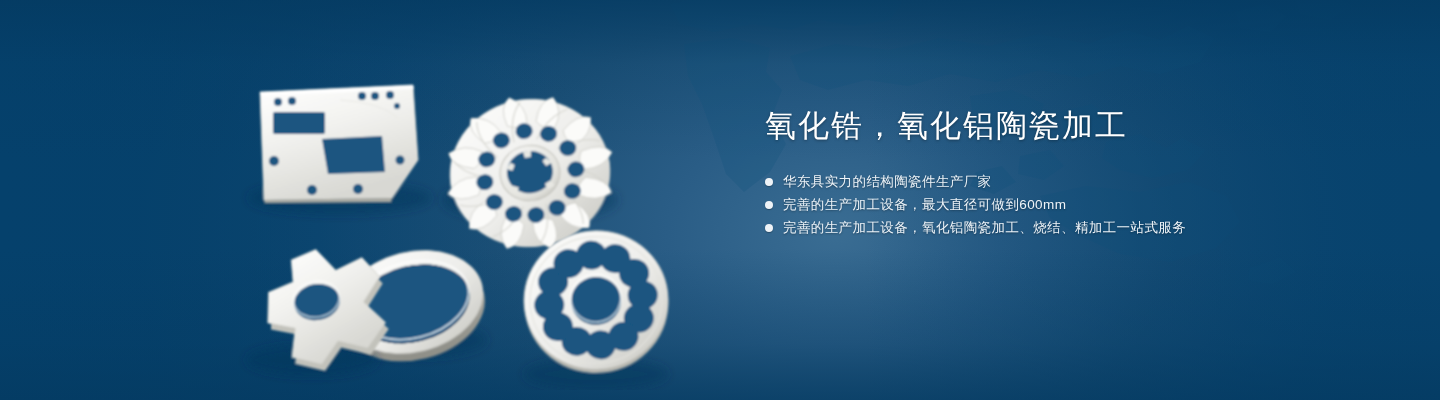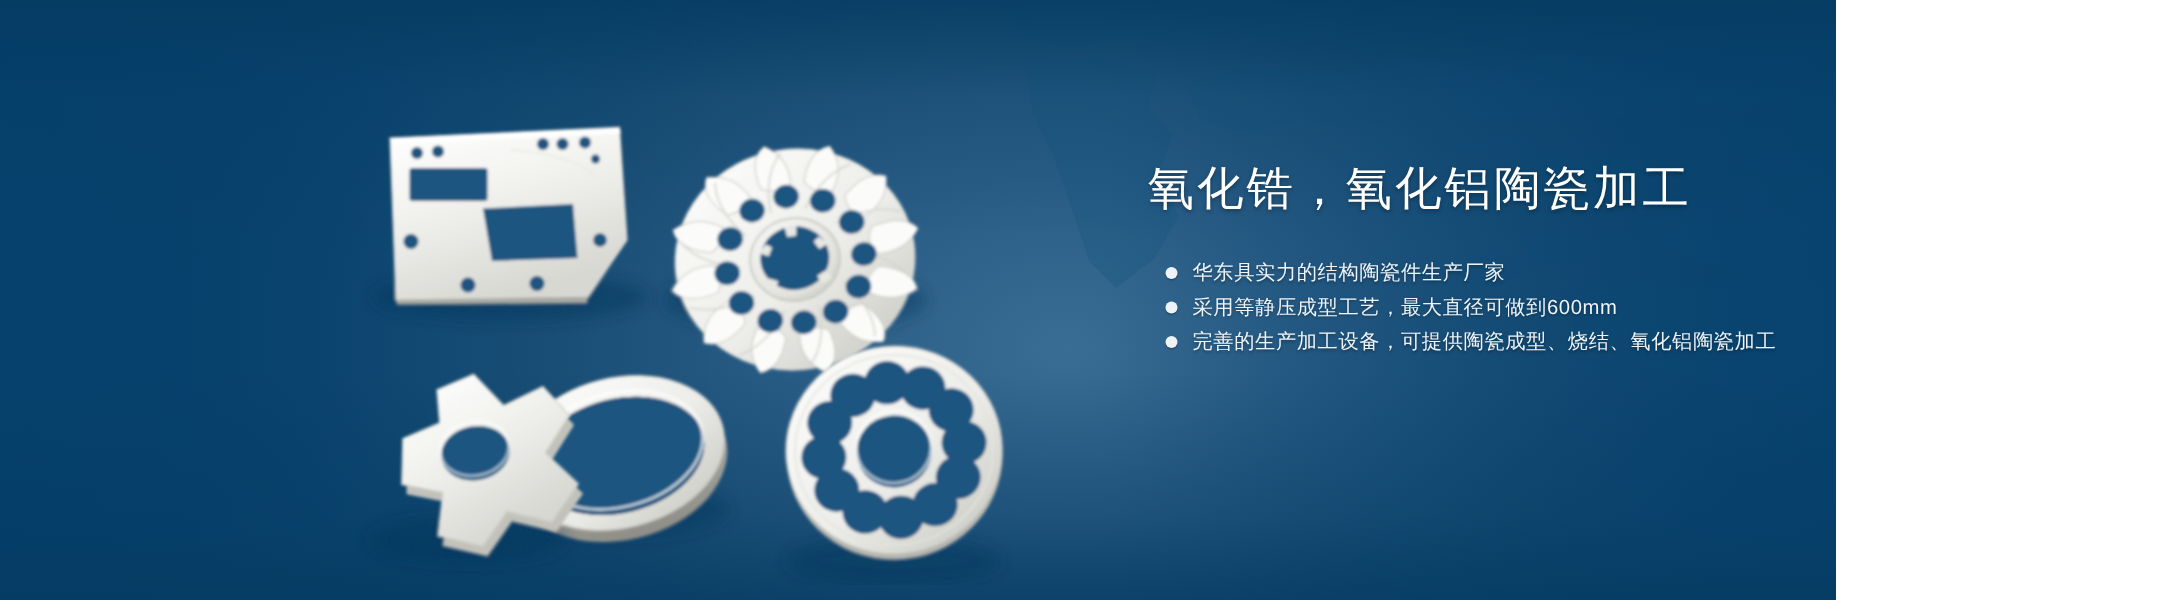--- a/index.html
+++ b/index.html
@@ -1,20 +1,20 @@
 <!DOCTYPE html>
 <html><head>
 <meta charset="utf-8">
 <style>
   html,body{margin:0;padding:0;background:#fff;}
   body{font-family:"Liberation Sans","DejaVu Sans",sans-serif;}
 
   .banner{
     position:relative;
-    width:1224px;height:400px;
+    width:1440px;height:400px;
     overflow:hidden;
     background:#064470;
   }
 
   
   .bg-base{
     position:absolute;inset:0;
     background:
       radial-gradient(ellipse 760px 520px at 58% 58%, #3a6d93 0%, #2a5d86 22%, #1b4f76 45%, #0d4670 68%, #073f67 100%);
   }
@@ -45,21 +45,21 @@
   .headline{
     color:#ffffff;
     font-size:31px;
     letter-spacing:2px;
     line-height:1;
     font-weight:400;
     white-space:nowrap;
     text-shadow:0 1px 3px rgba(0,0,0,0.35);
   }
   .bullets{
-    margin:12px;padding:0;list-style:none;
+    margin:0;padding:0;list-style:none;
     margin-top:29px;
   }
   .bullet-row{
     display:flex;align-items:center;
     height:23px;
   }
   .bullet-dot{
     width:8px;height:8px;border-radius:50%;
     background:#eef3f7;
     flex:0 0 8px;
@@ -298,22 +298,22 @@
   <div class="content">
     <div class="headline">氧化锆，氧化铝陶瓷加工</div>
 
     <ul class="bullets">
       <li class="bullet-row">
         <span class="bullet-dot"></span>
         <span class="bullet-text">华东具实力的结构陶瓷件生产厂家</span>
       </li>
       <li class="bullet-row">
         <span class="bullet-dot"></span>
-        <span class="bullet-text">采用等静压成型工艺，最大直径可做到600mm</span>
+        <span class="bullet-text">完善的生产加工设备，最大直径可做到600mm</span>
       </li>
       <li class="bullet-row">
         <span class="bullet-dot"></span>
-        <span class="bullet-text">完善的生产加工设备，可提供陶瓷成型、烧结、氧化铝陶瓷加工</span>
+        <span class="bullet-text">完善的生产加工设备，氧化铝陶瓷加工、烧结、精加工一站式服务</span>
       </li>
     </ul>
   </div>
 
 </div>
 
 </body></html>

